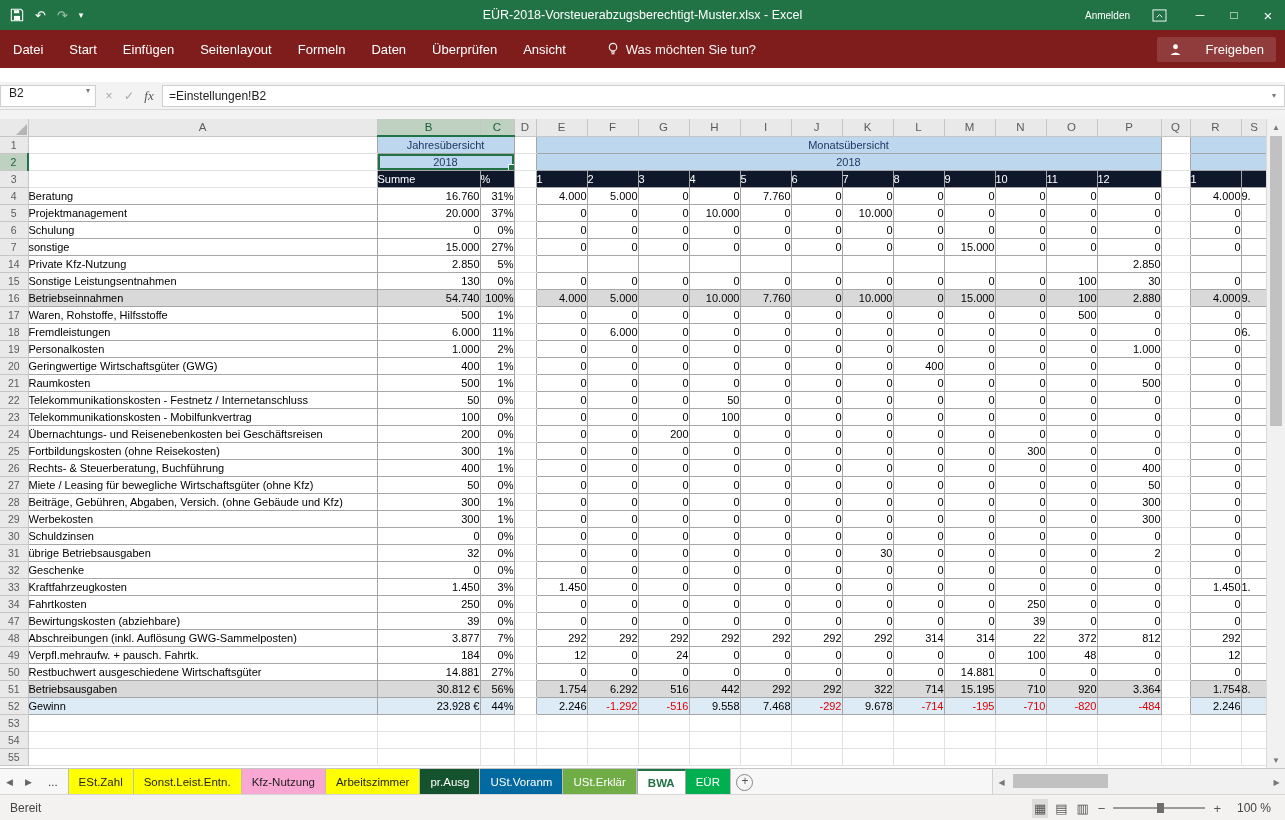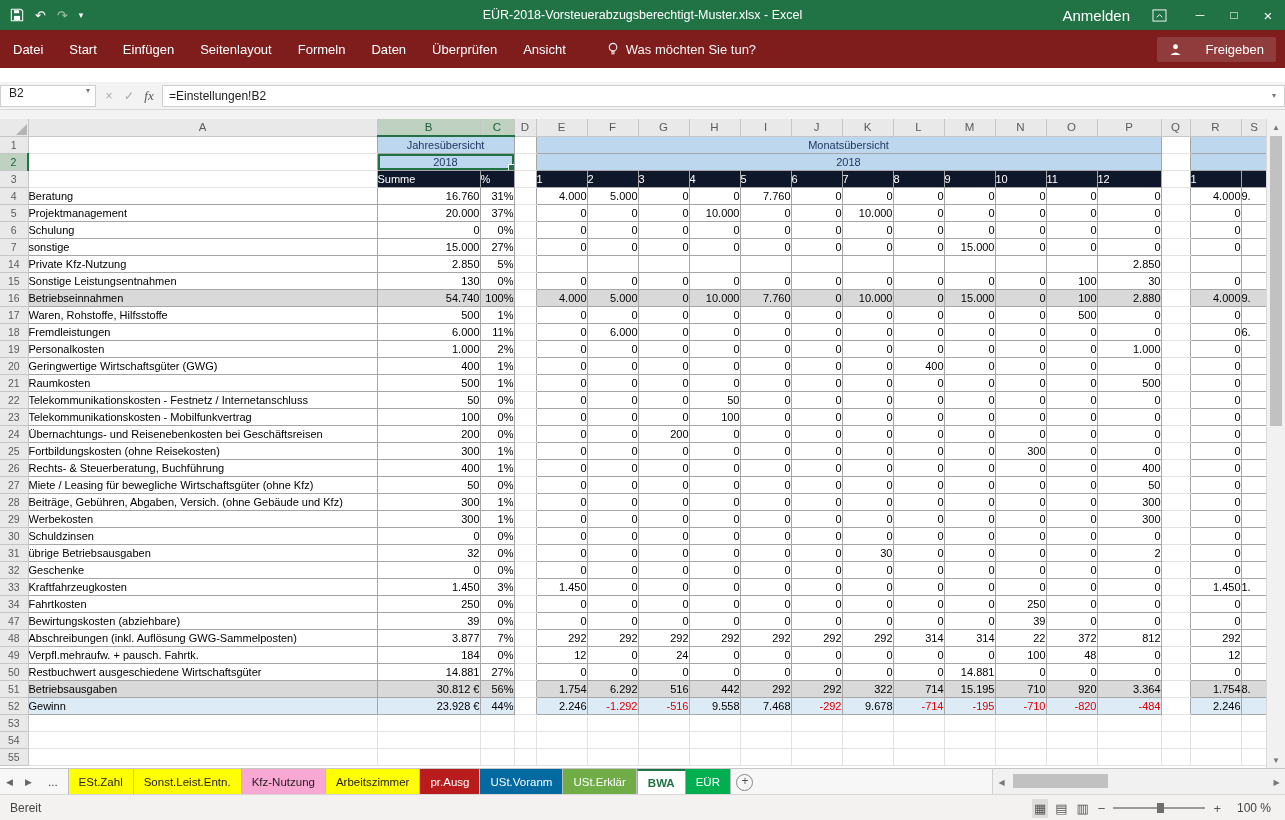--- a/index.html
+++ b/index.html
@@ -8,21 +8,21 @@
 
   
   .titlebar{position:absolute;top:0;left:0;right:0;height:30px;background:#217346;color:#fff;
             display:flex;align-items:center;z-index:5;}
   .qat{display:flex;align-items:center;gap:11px;padding-left:10px;font-size:13px;}
   .qat .g{opacity:.55;}
   .qat .sm{font-size:9px;}
   .win-title{position:absolute;left:250px;right:250px;text-align:center;font-size:12.5px;
              white-space:nowrap;overflow:hidden;}
   .tb-right{margin-left:auto;display:flex;align-items:center;height:100%;}
-  .signin{font-size:15px;margin-right:22px;}
+  .signin{font-size:10px;margin-right:22px;}
   .rdo{margin-right:16px;display:flex;align-items:center;}
   .wbtn{width:34px;height:100%;display:flex;align-items:center;justify-content:center;font-size:12px;}
   .wbtn.close{font-size:15px;}
 
   
   .ribbon{position:absolute;top:30px;left:0;right:0;height:38px;background:#7f1d1d;color:#fff;
           display:flex;align-items:center;}
   .rtabs{display:flex;height:100%;}
   .rtab{padding:0 13px;font-size:13px;display:flex;align-items:center;height:100%;}
   .rsearch{display:flex;align-items:center;gap:7px;margin-left:28px;font-size:13px;opacity:.95;}
@@ -1046,21 +1046,21 @@
 
 <div class="tabstrip">
   <span class="snav">◀</span>
   <span class="snav">▶</span>
   <div class="stabs" id="sheet-tabs">
       <span class="stab" style="background:#F7F7F7;color:#333333">...</span>
       <span class="stab" style="background:#FFFF00;color:#1F1F1F">ESt.Zahl</span>
       <span class="stab" style="background:#FFFF00;color:#1F1F1F">Sonst.Leist.Entn.</span>
       <span class="stab" style="background:#f9a8d4;color:#1F1F1F">Kfz-Nutzung</span>
       <span class="stab" style="background:#FFFF00;color:#1F1F1F">Arbeitszimmer</span>
-      <span class="stab" style="background:#b91c1c;color:#FFFFFF">pr.Ausg</span>
+      <span class="stab" style="background:#14532d;color:#FFFFFF">pr.Ausg</span>
       <span class="stab" style="background:#0369a1;color:#FFFFFF">USt.Voranm</span>
       <span class="stab" style="background:#70AD47;color:#FFFFFF">USt.Erklär</span>
       <span class="stab active" style="background:#FFFFFF;color:#217346">BWA</span>
       <span class="stab" style="background:#00B050;color:#FFFFFF">EÜR</span>
     </div>
   <div class="addsheet">
     <span>+</span>
   </div>
   <div class="hscroll">
     <span class="harrow">◀</span>

